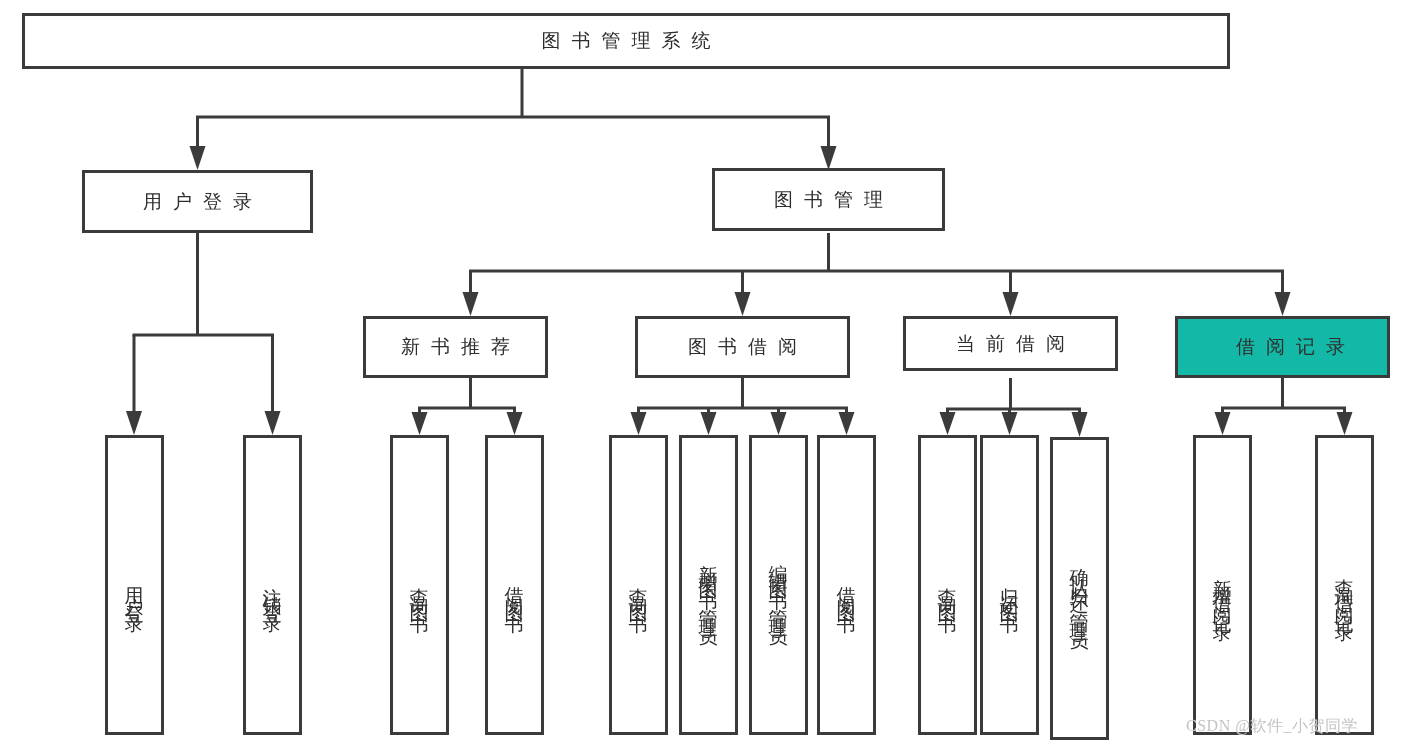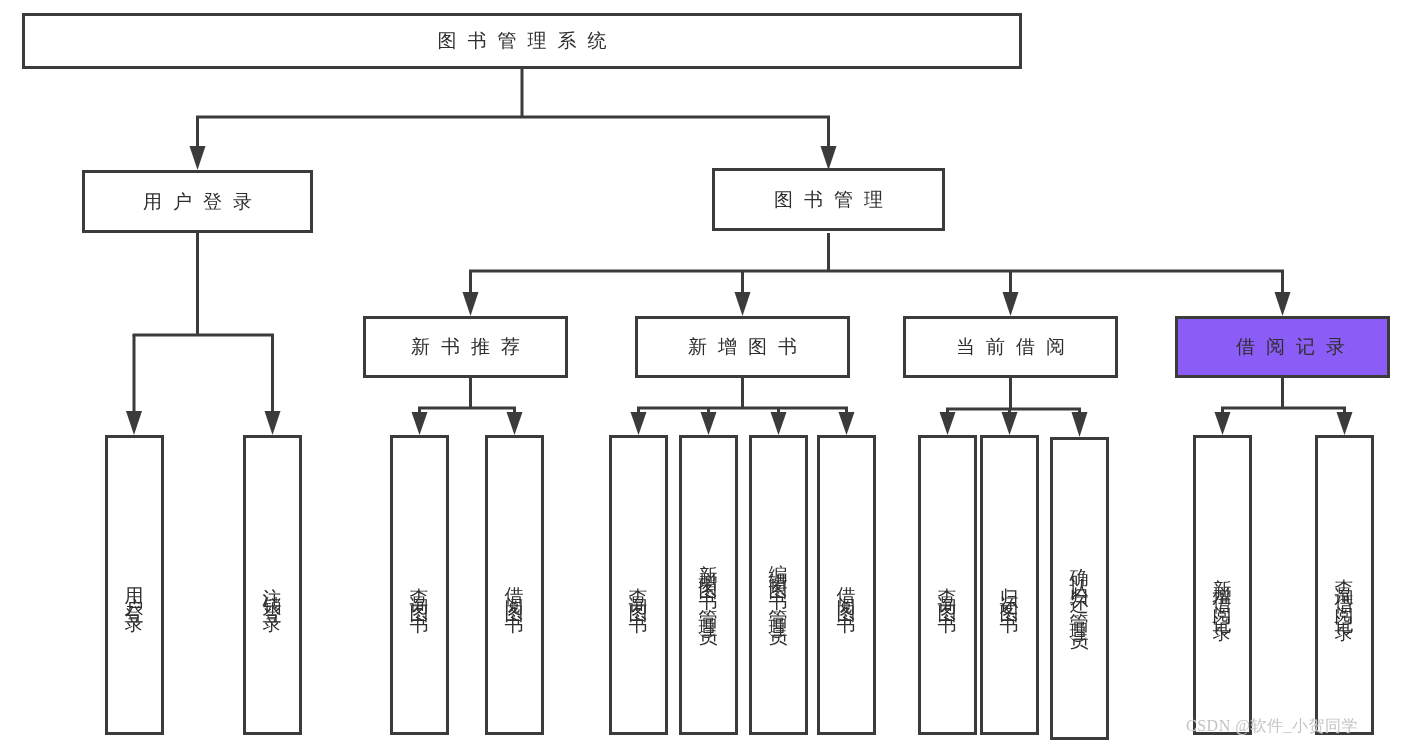--- a/index.html
+++ b/index.html
@@ -127,41 +127,41 @@
     <g>
       <path class="wire" d="M1282.5,378 V408" style="stroke: rgb(59, 59, 59);"></path>
       <path class="wire" d="M1221,408 H1346" style="stroke: rgb(59, 59, 59);"></path>
       <path class="wire" d="M1222.5,408 V414" style="stroke: rgb(59, 59, 59);"></path>
       <polygon class="arrowhead" points="1214.5,412 1230.5,412 1222.5,435" style="fill: rgb(59, 59, 59);"></polygon>
       <path class="wire" d="M1344.5,408 V414" style="stroke: rgb(59, 59, 59);"></path>
       <polygon class="arrowhead" points="1336.5,412 1352.5,412 1344.5,435" style="fill: rgb(59, 59, 59);"></polygon>
     </g>
   </svg>
 
-  <div class="hnode" style="left: 22px; top: 13px; width: 1000px; height: 56px; border-color: rgb(59, 59, 59); color: rgb(46, 46, 46); background: rgb(255, 255, 255);">
+  <div class="hnode" style="left: 22px; top: 13px; width: 1208px; height: 56px; border-color: rgb(59, 59, 59); color: rgb(46, 46, 46); background: rgb(255, 255, 255);">
     <span class="lbl">图书管理系统</span>
   </div>
 
   <div class="hnode" style="left: 82px; top: 170px; width: 231px; height: 63px; border-color: rgb(59, 59, 59); color: rgb(46, 46, 46); background: rgb(255, 255, 255);">
     <span class="lbl">用户登录</span>
   </div>
   <div class="hnode" style="left: 712px; top: 168px; width: 233px; height: 63px; border-color: rgb(59, 59, 59); color: rgb(46, 46, 46); background: rgb(255, 255, 255);">
     <span class="lbl">图书管理</span>
   </div>
 
-  <div class="hnode" style="left: 363px; top: 316px; width: 205px; height: 62px; border-color: rgb(59, 59, 59); color: rgb(46, 46, 46); background: rgb(255, 255, 255);">
+  <div class="hnode" style="left: 363px; top: 316px; width: 185px; height: 62px; border-color: rgb(59, 59, 59); color: rgb(46, 46, 46); background: rgb(255, 255, 255);">
     <span class="lbl">新书推荐</span>
   </div>
   <div class="hnode" style="left: 635px; top: 316px; width: 215px; height: 62px; border-color: rgb(59, 59, 59); color: rgb(46, 46, 46); background: rgb(255, 255, 255);">
-    <span class="lbl">新增图书</span>
-  </div>
-  <div class="hnode" style="left: 903px; top: 316px; width: 215px; height: 62px; border-color: rgb(59, 59, 59); color: rgb(46, 46, 46); background: rgb(255, 255, 255);">
+    <span class="lbl">图书借阅</span>
+  </div>
+  <div class="hnode" style="left: 903px; top: 316px; width: 215px; height: 55px; border-color: rgb(59, 59, 59); color: rgb(46, 46, 46); background: rgb(255, 255, 255);">
     <span class="lbl">当前借阅</span>
   </div>
-  <div class="hnode" style="left: 1175px; top: 316px; width: 215px; height: 62px; border-color: rgb(59, 59, 59); color: rgb(46, 46, 46); background: #8b5cf6; padding-left: 16px;">
+  <div class="hnode" style="left: 1175px; top: 316px; width: 215px; height: 62px; border-color: rgb(59, 59, 59); color: rgb(46, 46, 46); background: #14b8a6; padding-left: 16px;">
     <span class="lbl">借阅记录</span>
   </div>
 
   <div class="vnode" style="left: 105px; top: 435px; width: 59px; height: 300px; border-color: rgb(59, 59, 59); color: rgb(46, 46, 46); background: rgb(255, 255, 255);">
     <span class="lbl">用户登录</span>
   </div>
   <div class="vnode" style="left: 243px; top: 435px; width: 59px; height: 300px; border-color: rgb(59, 59, 59); color: rgb(46, 46, 46); background: rgb(255, 255, 255);">
     <span class="lbl">注销登录</span>
   </div>
 

